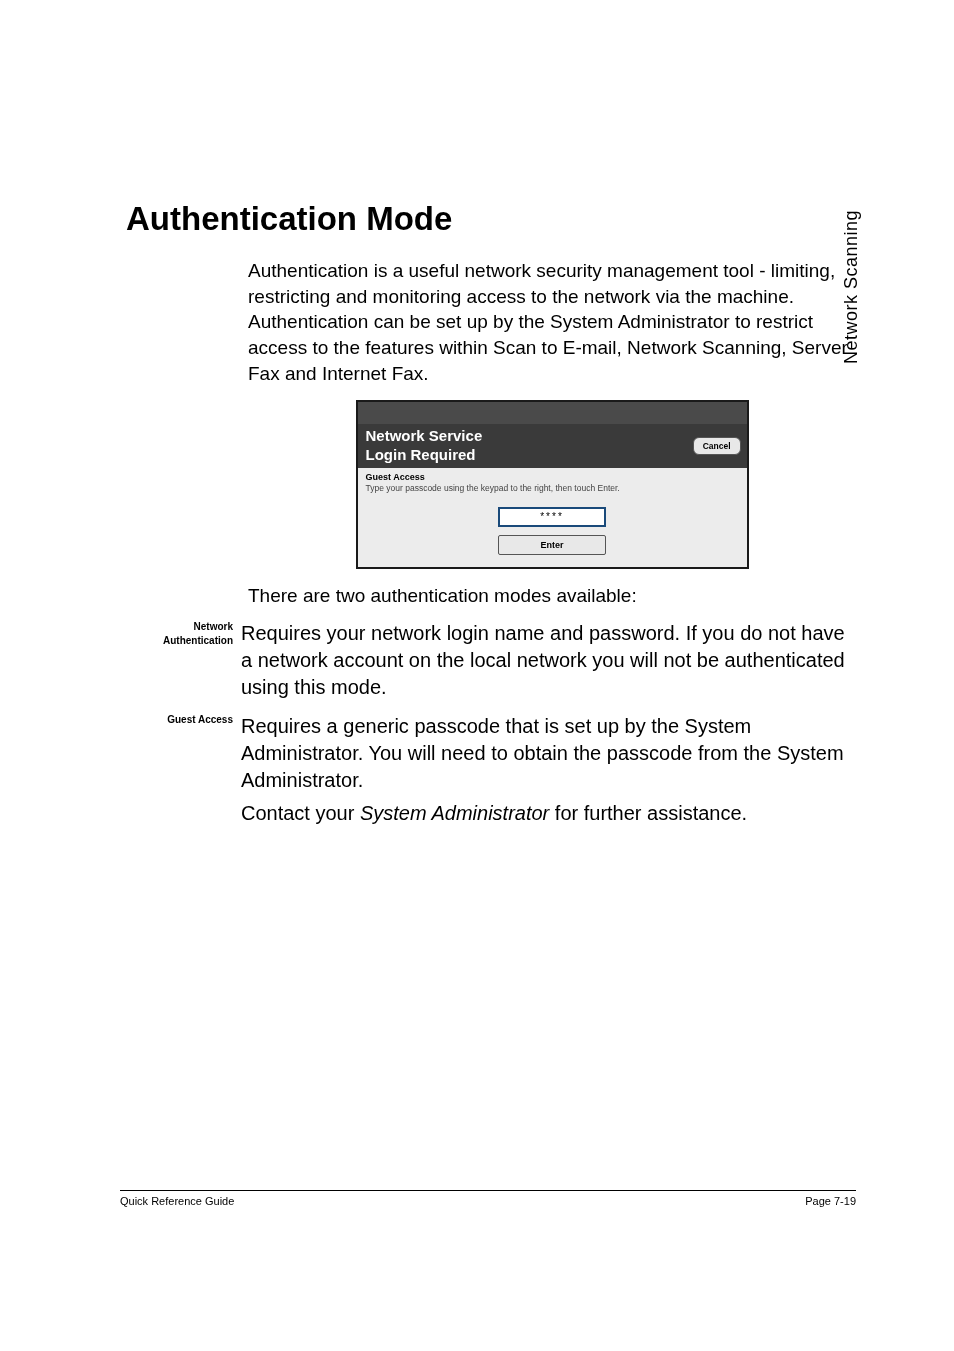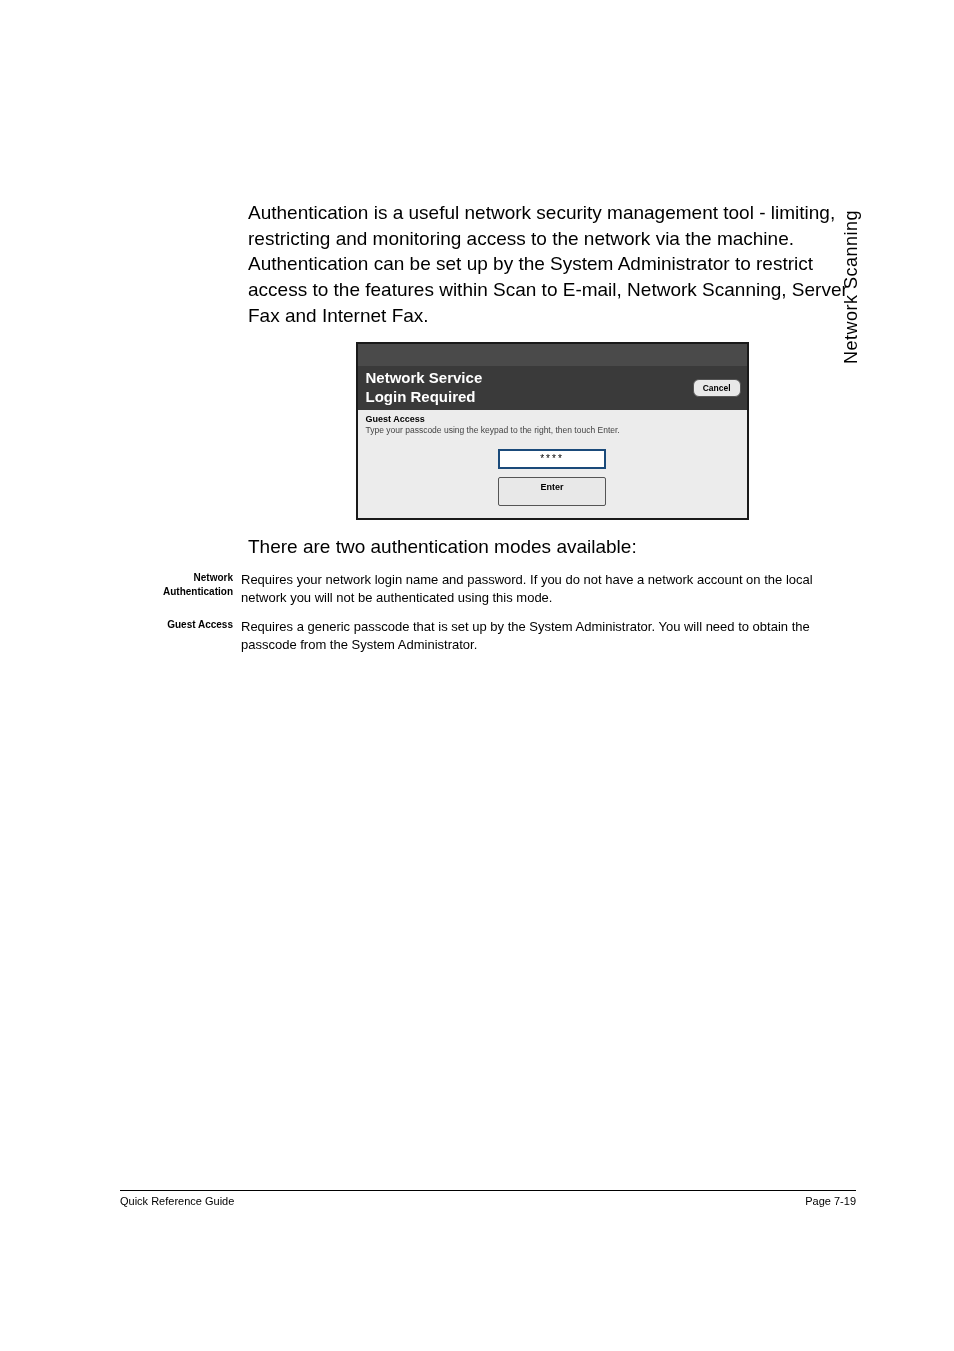--- a/index.html
+++ b/index.html
@@ -101,21 +101,21 @@
     line-height: 16px;
     letter-spacing: 2px;
   }
   .ss-enter-row {
     display: flex;
     justify-content: center;
     margin-top: 8px;
   }
   .ss-enter {
     width: 108px;
-    height: 29px;
+    height: 20px;
     border: 1.5px solid #555;
     background: #e8e8e8;
     font-size: 9px;
     font-weight: bold;
     text-align: center;
     line-height: 19px;
     border-radius: 2px;
   }
   .def-row {
     display: flex;
@@ -124,21 +124,21 @@
   .def-term {
     width: 115px;
     flex-shrink: 0;
     text-align: right;
     padding-right: 8px;
     font-size: 10px;
     font-weight: bold;
     line-height: 1.4;
   }
   .def-body {
-    font-size: 13px;
+    font-size: 20px;
     line-height: 1.35;
     flex: 1;
   }
   .def-body p { margin-bottom: 6px; }
   .footer {
     position: absolute;
     top: 1190px;
     left: 120px;
     right: 98px;
     border-top: 1px solid #000;
@@ -149,20 +149,21 @@
   }
   em.italic { font-style: italic; }
 </style>
 </head>
 <body>
 
 <div class="page">
 
   <div class="side-label">Network Scanning</div>
 
+  <h1>Authentication Mode</h1>
 
   <div class="body-block">Authentication is a useful network security management tool - limiting, restricting and monitoring access to the network via the machine. Authentication can be set up by the System Administrator to restrict access to the features within Scan to E-mail, Network Scanning, Server Fax and Internet Fax.</div>
 
   <div class="screenshot-wrap">
     <div class="screenshot">
       <div class="ss-topbar"></div>
       <div class="ss-header">
         <div class="ss-header-title">
           <div>Network Service</div>
           <div>Login Required</div>
@@ -189,20 +190,21 @@
       <span>Network</span><br>
       <span>Authentication</span>
     </div>
     <div class="def-body">Requires your network login name and password. If you do not have a network account on the local network you will not be authenticated using this mode.</div>
   </div>
 
   <div class="def-row">
     <div class="def-term">Guest Access</div>
     <div class="def-body">
       <p>Requires a generic passcode that is set up by the System Administrator. You will need to obtain the passcode from the System Administrator.</p>
+      <p><span>Contact your </span><em class="italic">System Administrator</em><span> for further assistance.</span></p>
     </div>
   </div>
 
 </div>
 
 <div class="footer">
   <span>Quick Reference Guide</span>
   <span>Page 7-19</span>
 </div>
 

